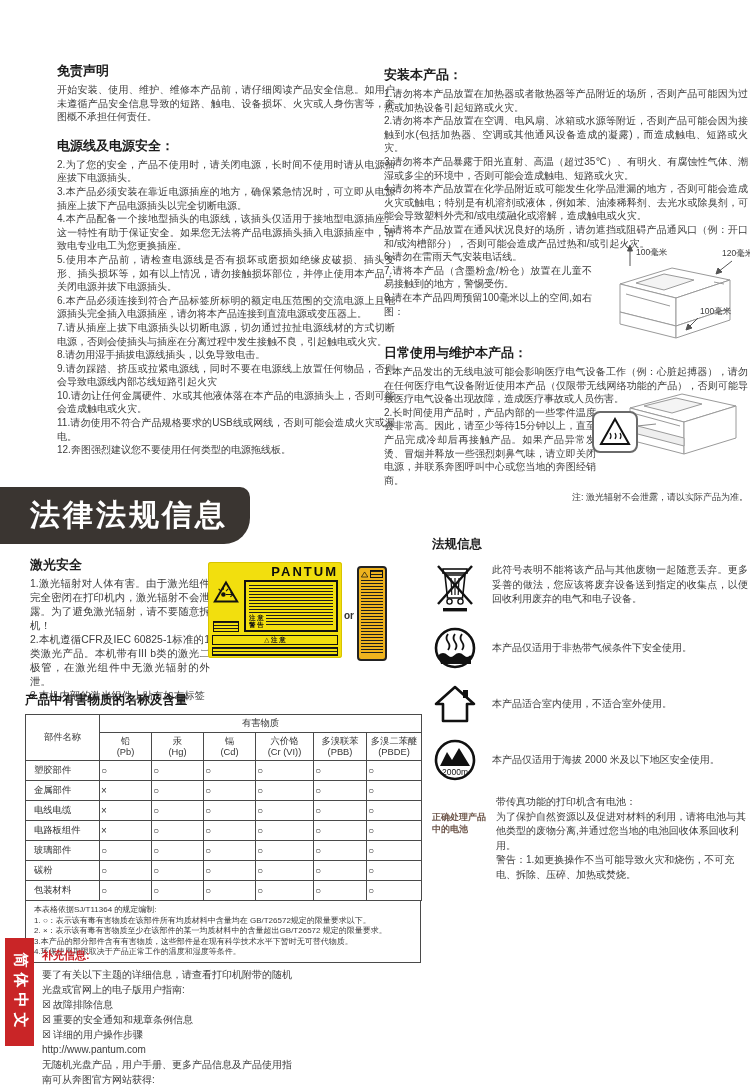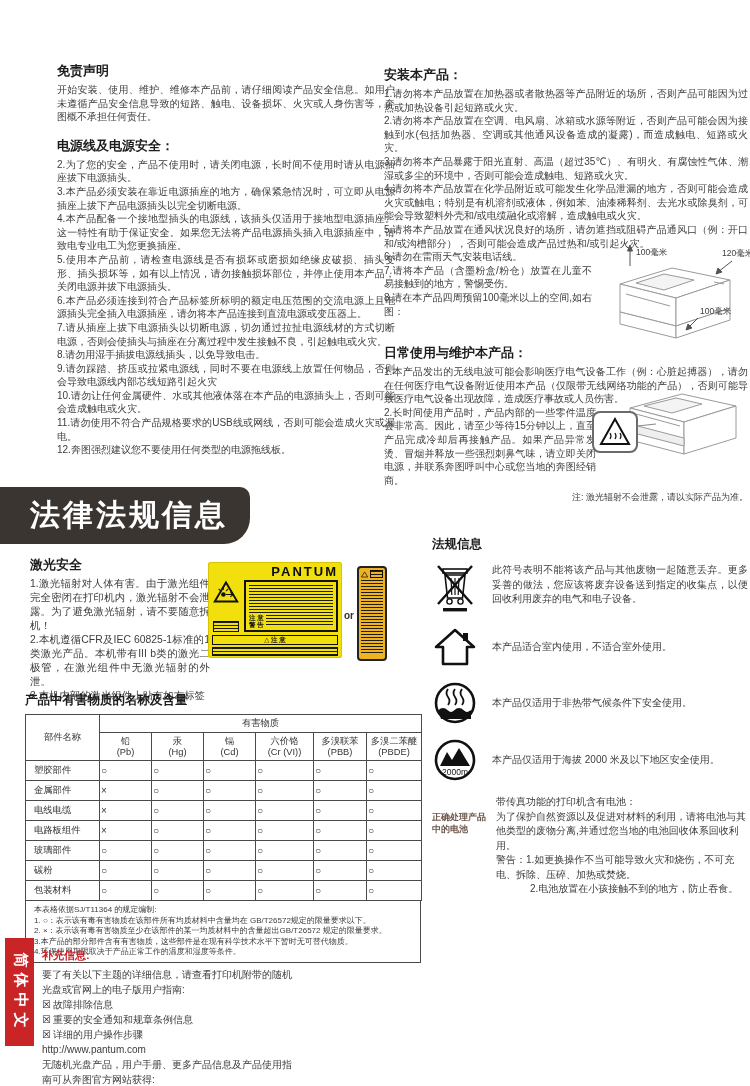--- a/index.html
+++ b/index.html
@@ -258,58 +258,57 @@
           <line x1="3" y1="3" x2="37" y2="41" stroke="#111" stroke-width="2.4"></line>
           <line x1="37" y1="3" x2="3" y2="41" stroke="#111" stroke-width="2.4"></line>
           <rect x="8" y="45" width="24" height="3.4" fill="#111"></rect>
         </svg>
       </div>
       <div class="reg-text">此符号表明不能将该产品与其他废物一起随意丢弃。更多妥善的做法，您应该将废弃设备送到指定的收集点，以便回收利用废弃的电气和电子设备。</div>
     </div>
 
     <div class="reg-row center">
       <div class="reg-icon">
-        <svg width="42" height="42" viewBox="0 0 42 42">
-          <path d="M21 4 L40 21 H33 V38 H9 V21 H2 Z" fill="none" stroke="#111" stroke-width="2.6" stroke-linejoin="round"></path>
-          <rect x="29" y="7" width="5" height="8" fill="#111"></rect>
-        </svg>
-      </div>
-      <div class="reg-text">本产品适合室内使用，不适合室外使用。</div>
-    </div>
-
-    <div class="reg-row center">
-      <div class="reg-icon">
         <svg width="44" height="44" viewBox="0 0 44 44">
           <circle cx="22" cy="22" r="19" fill="none" stroke="#111" stroke-width="2.6"></circle>
           <path d="M6 30 q4,-4 8,0 t8,0 t8,0 t8,0" fill="none" stroke="#111" stroke-width="2"></path>
           <path d="M15 24 q3,-4 0,-8 q-3,-4 0,-8 M22 24 q3,-4 0,-8 q-3,-4 0,-8 M29 24 q3,-4 0,-8 q-3,-4 0,-8" fill="none" stroke="#111" stroke-width="1.8"></path>
           <path d="M6 30 q4,-4 8,0 t8,0 t8,0 t8,0 L38 38 L8 38 Z" fill="#111"></path>
         </svg>
       </div>
       <div class="reg-text">本产品仅适用于非热带气候条件下安全使用。</div>
+    </div>
+
+    <div class="reg-row center">
+      <div class="reg-icon">
+        <svg width="42" height="42" viewBox="0 0 42 42">
+          <path d="M21 4 L40 21 H33 V38 H9 V21 H2 Z" fill="none" stroke="#111" stroke-width="2.6" stroke-linejoin="round"></path>
+          <rect x="29" y="7" width="5" height="8" fill="#111"></rect>
+        </svg>
+      </div>
+      <div class="reg-text">本产品适合室内使用，不适合室外使用。</div>
     </div>
 
     <div class="reg-row center">
       <div class="reg-icon">
         <svg width="44" height="44" viewBox="0 0 44 44">
           <circle cx="22" cy="22" r="19" fill="none" stroke="#111" stroke-width="2.6"></circle>
           <polygon points="7,28 14,14 19,22 26,10 37,28" fill="#111"></polygon>
           <text x="22" y="37" text-anchor="middle" font-size="8.5" fill="#111">2000m</text>
         </svg>
       </div>
       <div class="reg-text">本产品仅适用于海拔 2000 米及以下地区安全使用。</div>
     </div>
 
     <div class="bat-row">
       <div class="bat-label">正确处理产品中的电池</div>
       <div class="bat-body">
         <div>带传真功能的打印机含有电池：</div>
         <div>为了保护自然资源以及促进对材料的利用，请将电池与其他类型的废物分离,并通过您当地的电池回收体系回收利用。</div>
         <div><span>警告：</span><span>1.如更换操作不当可能导致火灾和烧伤，不可充电、拆除、压碎、加热或焚烧。</span></div>
-        <div class="bat-warn2">2.电池放置在小孩接触不到的地方，防止吞食。</div>
       </div>
     </div>
   </div>
 
   <div id="table-block">
     <div class="sec-title">产品中有害物质的名称及含量</div>
     <table class="hz">
       <colgroup>
         <col style="width:74px">
           <col style="width:52px">

